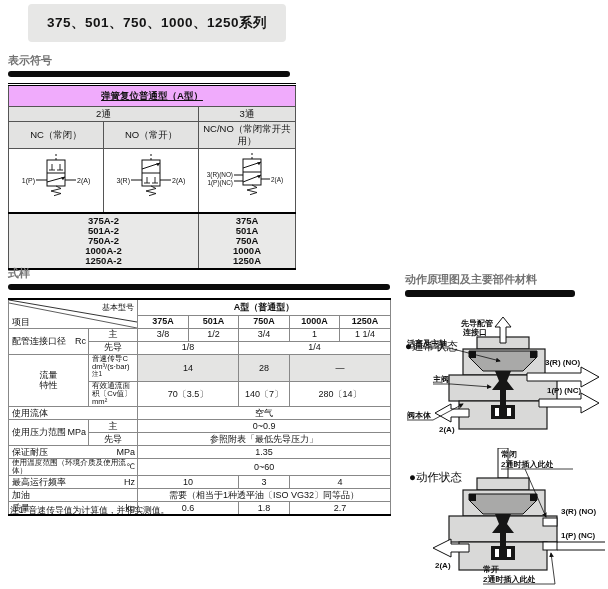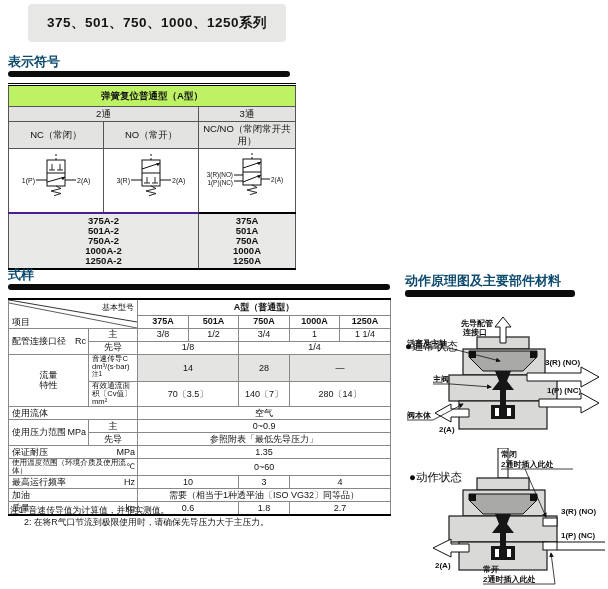--- a/index.html
+++ b/index.html
@@ -8,27 +8,27 @@
     font-family:"Liberation Sans","DejaVu Sans",sans-serif;color:#111;
     overflow:hidden;
   }
   .abs{position:absolute;}
   
   .title-pill{
     left:28px;top:4px;width:258px;height:38px;background:#e7e7e6;border-radius:4px;
     display:flex;align-items:center;justify-content:center;
     font-weight:bold;font-size:13.5px;letter-spacing:.5px;color:#141414;
   }
-  .sec-title{font-weight:bold;font-size:13px;color:#0c4a6e;}
+  .sec-title{font-weight:bold;font-size:11px;color:#737373;}
   .bar{height:6px;background:#0c0c0c;border-radius:3px;}
   
   table{border-collapse:collapse;}
   .symtbl{width:282px;font-size:9.5px;border-top:3px double #000;border-bottom:2px solid #000;}
   .symtbl td{border:1px solid #555;text-align:center;padding:1px 1px;line-height:1.25;}
-  .symtbl .hd{background:#bef264;font-weight:bold;}
+  .symtbl .hd{background:#f0abfc;font-weight:bold;text-decoration:underline;}
   .symtbl .hd2{background:#e3e3e2;}
   .symtbl .symcell{background:#fff;height:56px;vertical-align:middle;}
   .symtbl .models{background:#e9e9e8;font-weight:bold;font-size:9.5px;padding:2px 0;}
   .symtbl .models div{line-height:1.06;}
   
   .spectbl{width:382px;font-size:9px;border-top:2px solid #000;border-bottom:2px solid #000;table-layout:fixed;}
   .spectbl td{border:1px solid #888;text-align:center;padding:0 2px;height:12px;line-height:1.05;overflow:hidden;}
   .spectbl tr.g td{border-top:1.6px solid #222;}
   .spectbl td.lab{text-align:left;padding-left:3px;}
   .unitrow{display:flex;justify-content:space-between;align-items:center;}
@@ -116,21 +116,21 @@
         <line x1="34" y1="31" x2="43" y2="31" stroke="#111" stroke-width="1"></line>
         <line x1="61" y1="29" x2="70" y2="29" stroke="#111" stroke-width="1"></line>
         <path d="M52,35 l5,2.5 l-10,2.5 l10,2.5 l-7,2.2" stroke="#111" stroke-width="0.9" fill="none"></path>
         <text x="33" y="27" font-size="6.4" text-anchor="end" fill="#111">3(R)(NO)</text>
         <text x="33" y="35" font-size="6.4" text-anchor="end" fill="#111">1(P)(NC)</text>
         <text x="71" y="32" font-size="6.4" fill="#111">2(A)</text>
       </svg>
     </td>
   </tr>
   <tr style="border-top:2px solid #000;">
-    <td colspan="2" class="models" style="border-top:2px solid #4c1d95;">
+    <td colspan="2" class="models" style="border-top:2px solid #000000;">
       <div>375A-2</div>
       <div>501A-2</div>
       <div>750A-2</div>
       <div>1000A-2</div>
       <div>1250A-2</div>
     </td>
     <td class="models" style="border-top:2px solid #000;">
       <div>375A</div>
       <div>501A</div>
       <div>750A</div>
@@ -274,21 +274,20 @@
     </td>
     <td colspan="2">0.6</td>
     <td>1.8</td>
     <td colspan="2">2.7</td>
   </tr>
 </tbody>
   </table>
 
 <div class="abs notes" style="left:10px;top:505px;width:380px;">
   <div class="n1">注1: 音速传导值为计算值，并非实测值。</div>
-  <div class="n2">2: 在将R气口节流到极限使用时，请确保先导压力大于主压力。</div>
 </div>
 
 <div class="abs sec-title" style="left:405px;top:272px;">动作原理图及主要部件材料</div>
 <div class="abs bar" style="left:405px;top:290px;width:170px;height:7px;"></div>
 
 <div class="abs bullet-head" style="left:405px;top:303px;">●通常状态</div>
 
 <svg class="abs" style="left:405px;top:317px;" width="200" height="120" viewBox="0 0 200 120">
   <defs>
     <marker id="ah1" markerWidth="7" markerHeight="7" refX="5" refY="3" orient="auto">

